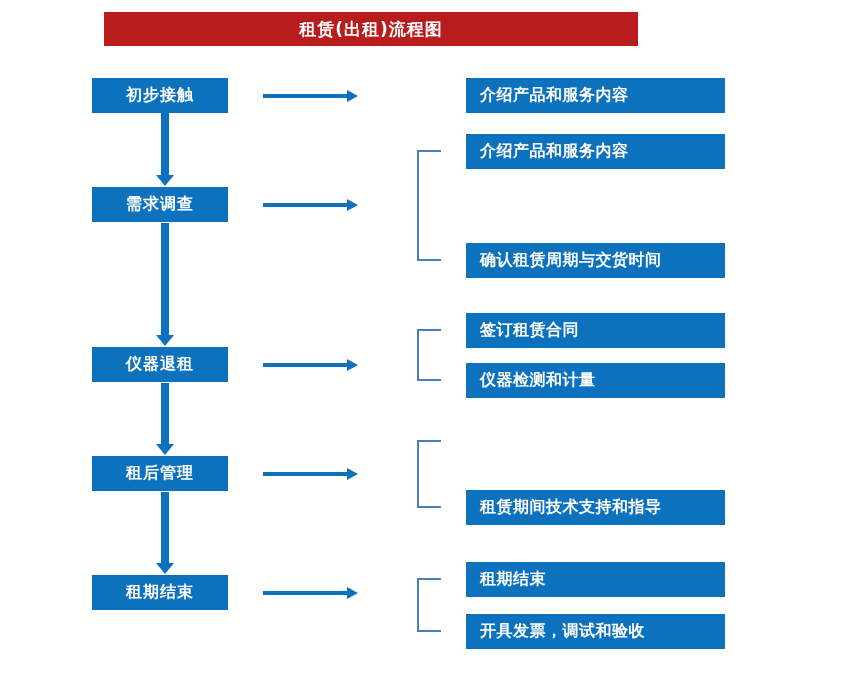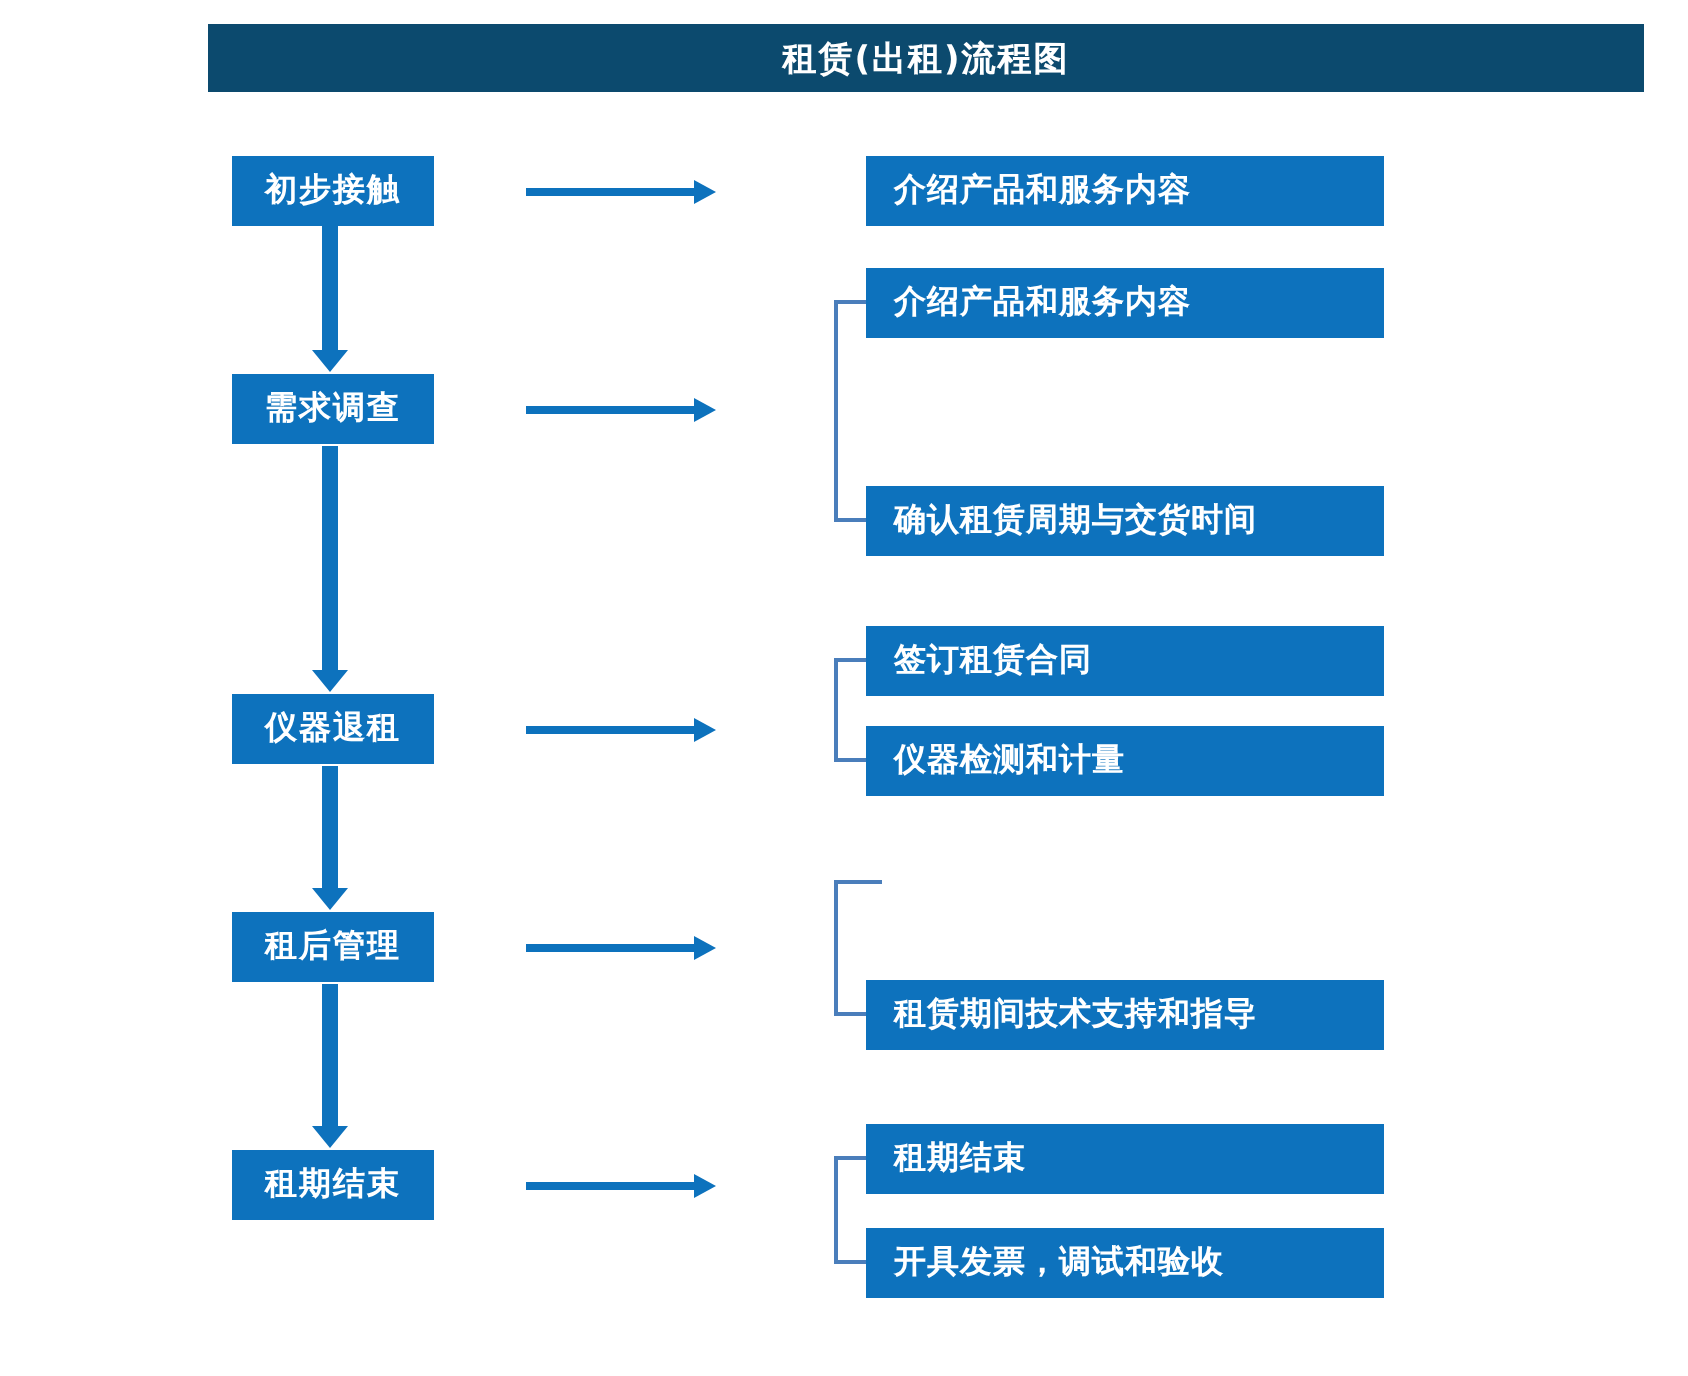--- a/index.html
+++ b/index.html
@@ -5,40 +5,40 @@
   html,body{margin:0;padding:0;}
   body{
     width:844px;height:688px;
     background:#ffffff;
     font-family:"DejaVu Sans","Liberation Sans",sans-serif;
     overflow:hidden;
   }
   #canvas{position:relative;width:844px;height:688px;}
 
   .title-bar{
-    position:absolute;left:104px;top:12px;width:718px;height:34px;
-    background:#0c4a6e;color:#ffffff;
+    position:absolute;left:104px;top:12px;width:534px;height:34px;
+    background:#b91c1c;color:#ffffff;
     display:flex;align-items:center;justify-content:center;
     font-size:17px;font-weight:bold;letter-spacing:1px;
   }
 
   .box{
     position:absolute;background:#0d72bd;color:#ffffff;
     display:flex;align-items:center;
     font-size:16px;font-weight:bold;
     height:35px;
     box-sizing:border-box;
   }
   .stage-box{
-    left:116px;width:101px;
+    left:92px;width:136px;
     justify-content:center;
     letter-spacing:1px;
   }
   .task-box{
-    left:433px;width:259px;
+    left:466px;width:259px;
     justify-content:flex-start;
     padding-left:14px;
     letter-spacing:0.5px;
   }
 
   
   .h-arrow{position:absolute;height:12px;}
   .h-arrow .shaft{
     position:absolute;left:0;top:4px;height:4px;width:calc(100% - 10px);
     background:#0d72bd;

